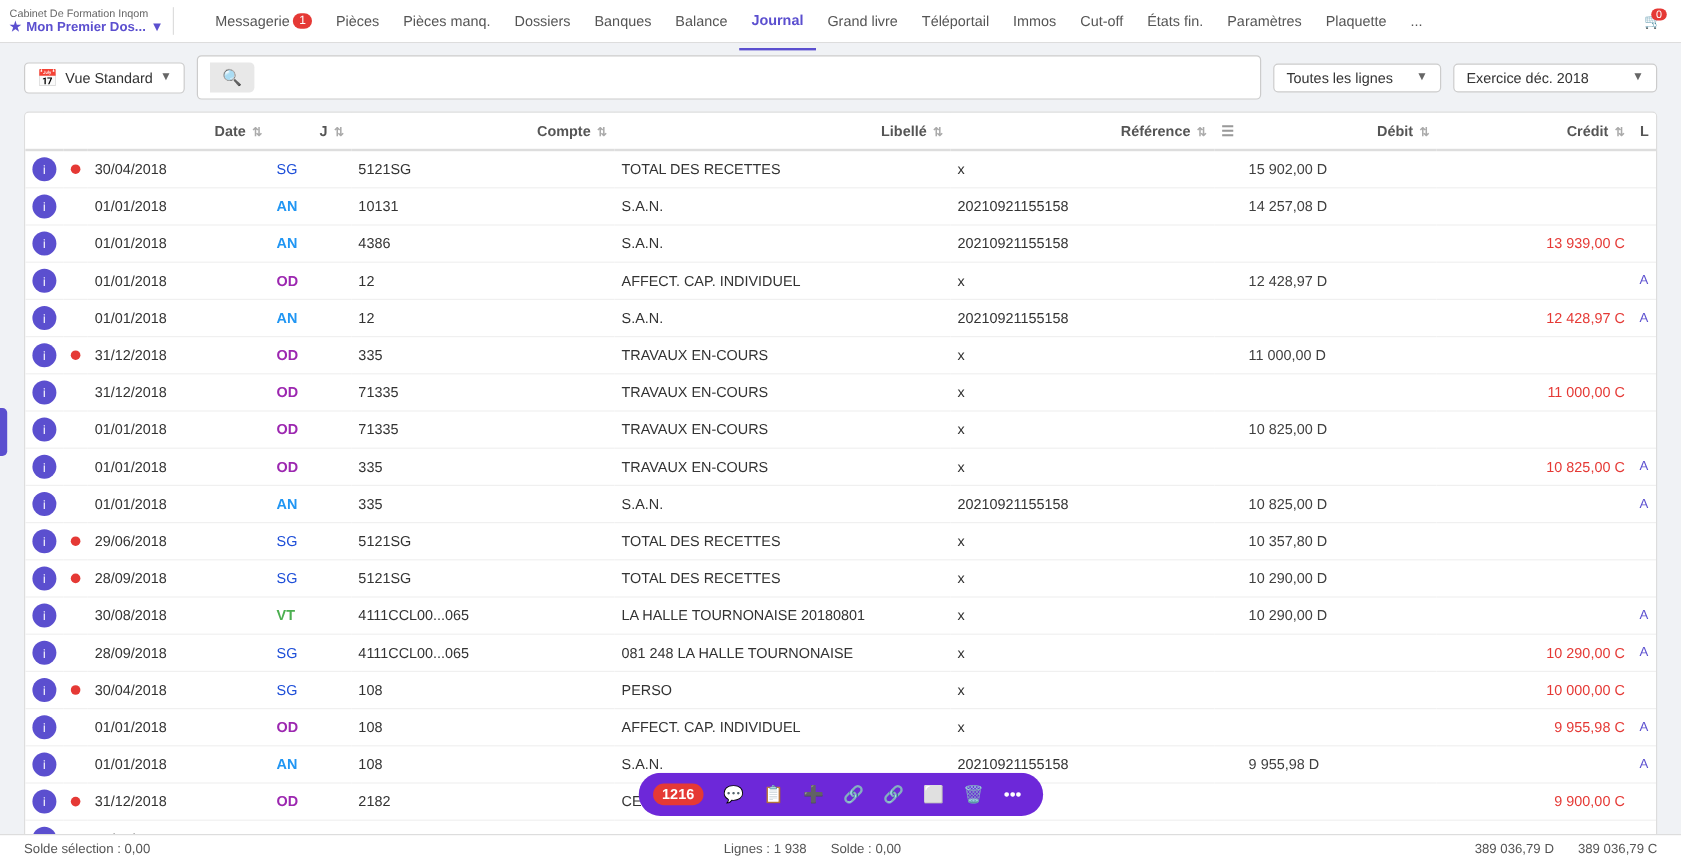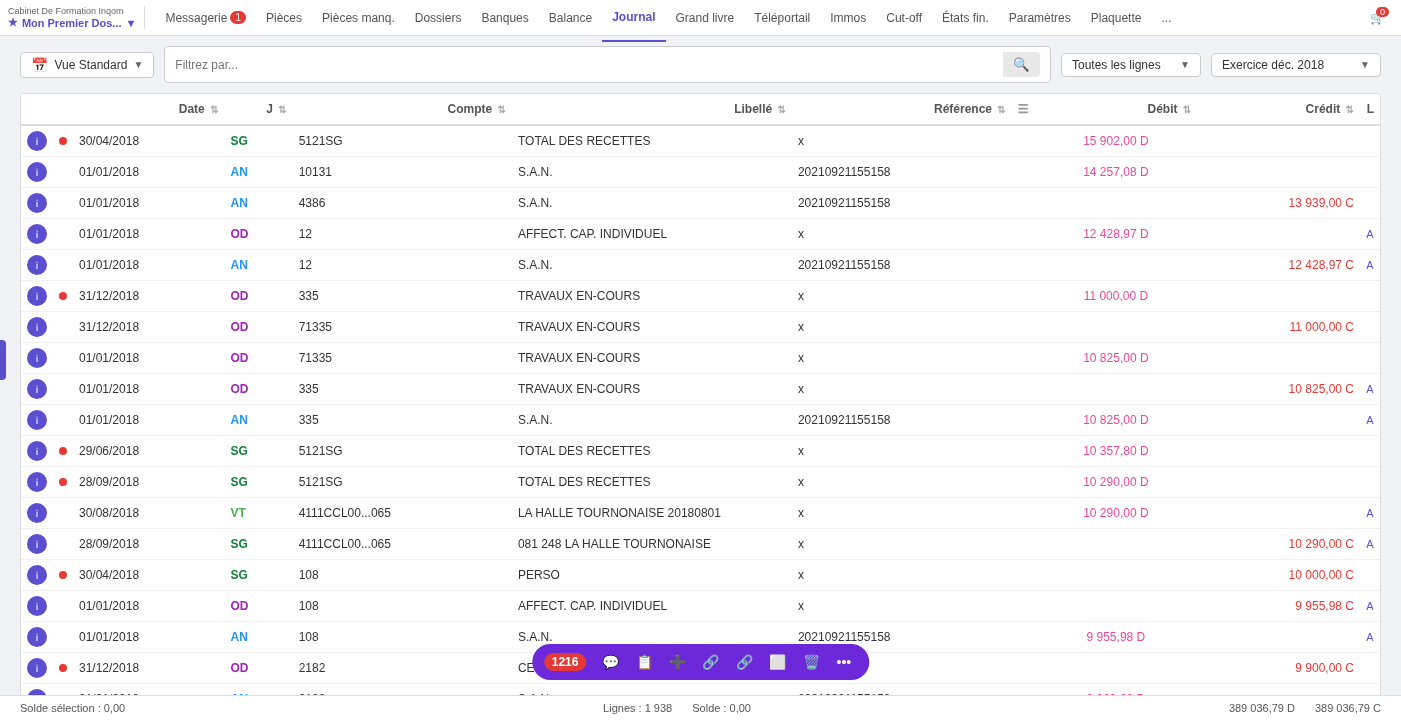--- a/index.html
+++ b/index.html
@@ -1,20 +1,20 @@
 <!DOCTYPE html>
 <html><head>
   <meta charset="utf-8">
   <style>
     * { box-sizing: border-box; margin: 0; padding: 0; }
     body { font-family: Arial, sans-serif; font-size: 12px; background: #f0f2f5; color: #333; overflow: hidden; }
 
     
     .top-bar { display: flex; align-items: center; background: #fff; border-bottom: 1px solid #ddd; height: 36px; padding: 0 8px; gap: 0; }
-    .cabinet-info { display: flex; flex-direction: column; font-size: 9px; color: #666; min-width: 130px; padding-right: 8px; border-right: 1px solid #ddd; margin-right: 10px; }
+    .cabinet-info { display: flex; flex-direction: column; font-size: 9px; color: #666; min-width: 130px; padding-right: 8px; border-right: 1px solid #ddd; margin-right: 24px; }
     .cabinet-info .dossier-row { display: flex; align-items: center; gap: 4px; color: #5b4fcf; font-size: 11px; font-weight: bold; }
     .nav-items { display: flex; align-items: center; gap: 0; flex: 1; }
     .nav-item { padding: 0 10px; height: 48px; display: flex; align-items: center; cursor: pointer; font-size: 12px; color: #555; position: relative; white-space: nowrap; }
     .nav-item.active { color: #5b4fcf; font-weight: bold; border-bottom: 2px solid #5b4fcf; }
     .nav-item .badge { background: #e53935; color: #fff; border-radius: 8px; padding: 1px 5px; font-size: 10px; margin-left: 3px; }
     .nav-right { display: flex; align-items: center; gap: 8px; padding-right: 8px; }
     .cart-icon { position: relative; cursor: pointer; }
     .cart-badge { position: absolute; top: -4px; right: -4px; background: #e53935; color: #fff; border-radius: 8px; padding: 0 4px; font-size: 9px; }
 
     
@@ -31,24 +31,24 @@
     
     .table-container { margin: 0 20px; background: #fff; border: 1px solid #ddd; border-radius: 4px; overflow: hidden; }
     table { width: 100%; border-collapse: collapse; font-size: 12px; }
     thead th { background: #fff; border-bottom: 2px solid #ddd; padding: 8px 6px; text-align: right; font-weight: 600; color: #555; white-space: nowrap; cursor: pointer; }
     thead th .sort-icon { color: #aaa; margin-left: 2px; font-size: 10px; }
     tbody tr { border-bottom: 1px solid #f0f0f0; }
     tbody td { padding: 5px 6px; color: #333; white-space: nowrap; }
     .red-dot { width: 8px; height: 8px; background: #e53935; border-radius: 50%; display: inline-block; }
     .row-icon { width: 20px; height: 20px; background: #5b4fcf; border-radius: 50%; display: flex; align-items: center; justify-content: center; color: #fff; font-size: 10px; cursor: pointer; }
     .journal-an { color: #2196f3; font-weight: 600; }
-    .journal-sg { color: #15803d; font-weight: 700; }
+    .journal-sg { color: #1d4ed8; font-weight: 400; }
     .journal-od { color: #9c27b0; font-weight: 600; }
     .journal-vt { color: #4caf50; font-weight: 600; }
-    .debit { color: #ec4899; text-align: center; }
+    .debit { color: #404040; text-align: left; }
     .credit { color: #e53935; text-align: right; }
     .col-l { width: 20px; text-align: center; color: #5b4fcf; font-size: 11px; }
     .filter-icon-col { width: 20px; text-align: center; }
     .filter-icon-btn { cursor: pointer; color: #999; font-size: 12px; }
 
     
     .footer { display: flex; align-items: center; justify-content: space-between; padding: 6px 20px; background: #fff; border-top: 1px solid #ddd; font-size: 11px; color: #555; position: fixed; bottom: 0; left: 0; right: 0; }
     .footer-section { display: flex; gap: 20px; }
 
     
@@ -95,21 +95,20 @@
   </div>
 </div>
 
 <div class="toolbar">
   <div class="view-selector">
     <span class="cal-icon">📅</span>
     <span>Vue Standard</span>
     <span class="chevron">▼</span>
   </div>
   <div class="filter-input">
-    <input type="text" placeholder="Filtrez par..." style="">
     <button class="search-btn">🔍</button>
   </div>
   <div class="lines-selector">
     <span>Toutes les lignes</span>
     <span class="chevron">▼</span>
   </div>
   <div class="period-selector">
     <span>Exercice déc. 2018</span>
     <span class="chevron">▼</span>
   </div>

